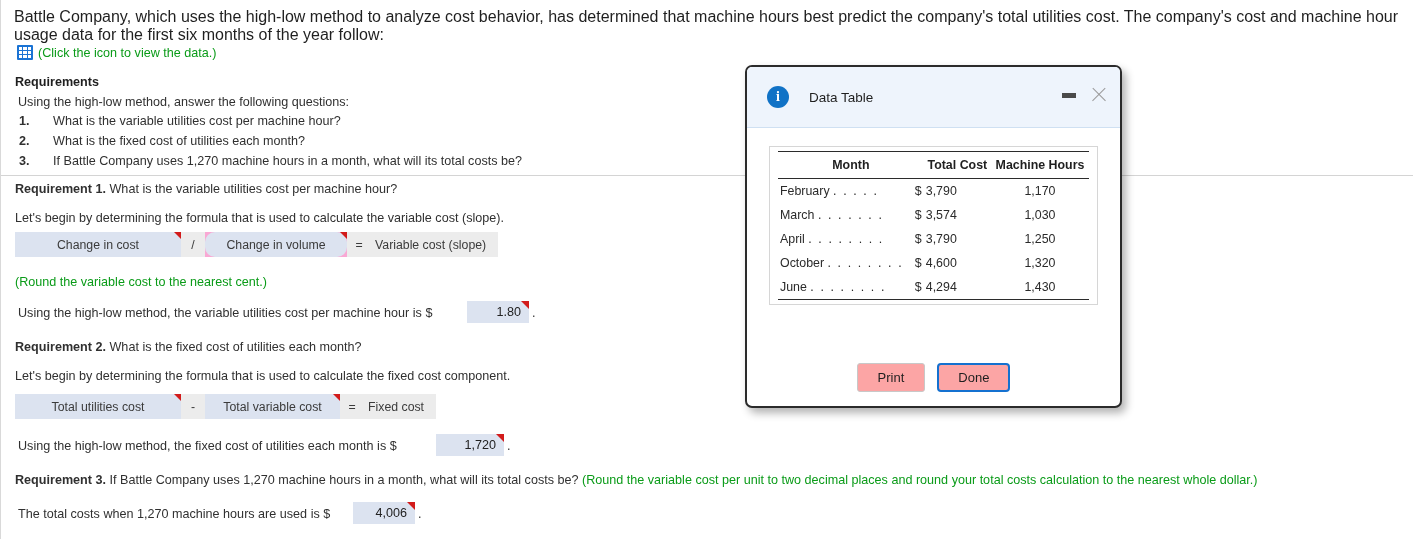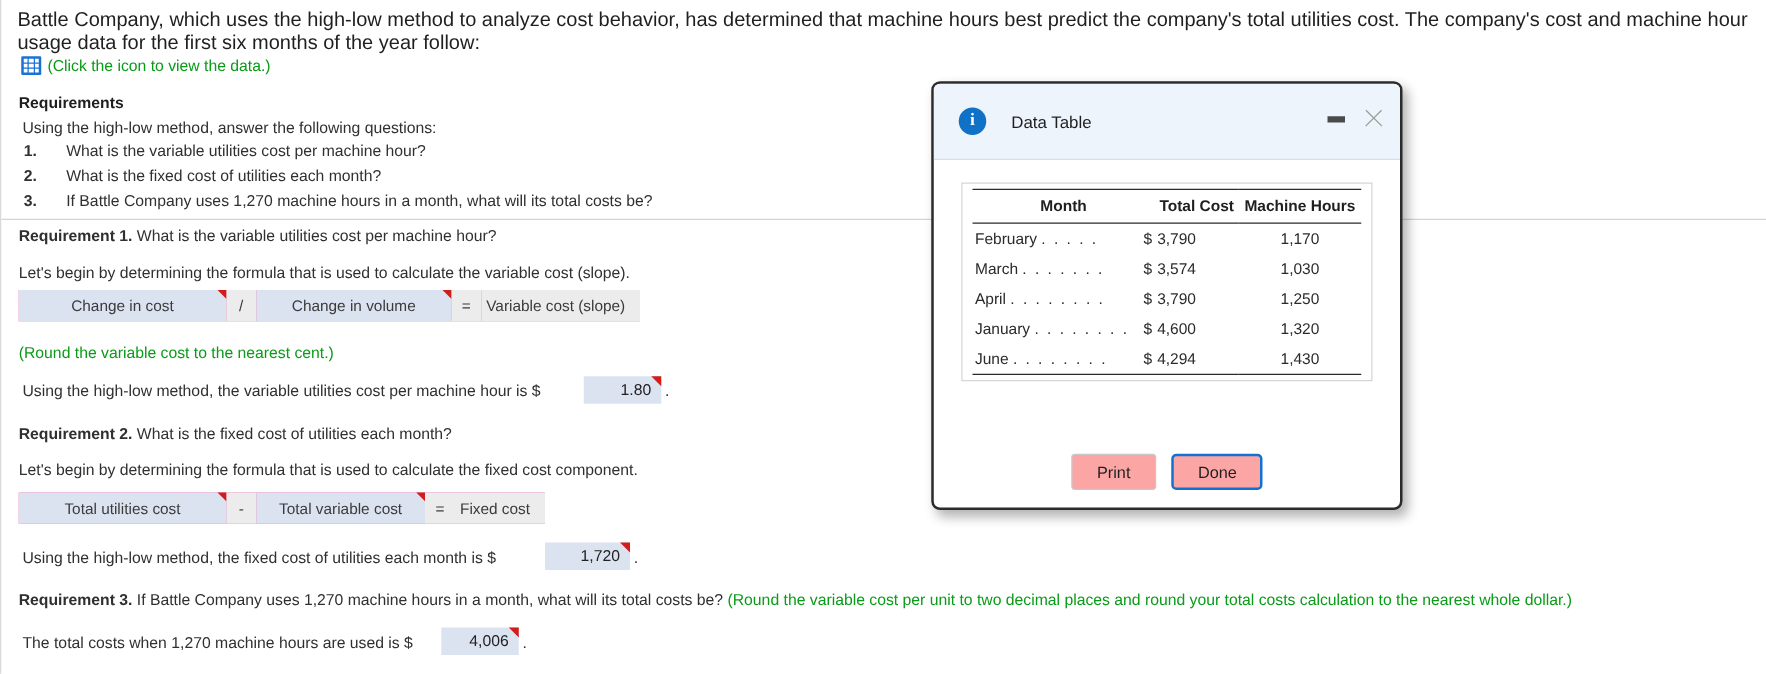--- a/index.html
+++ b/index.html
@@ -74,21 +74,21 @@
   
   .t { position: absolute; font-size: 12.6px; white-space: nowrap; }
   .b { font-weight: bold; }
 
   
   .formula {
     position: absolute;
     height: 25px;
     display: flex;
     align-items: stretch;
-    background: #ec4899;
+    background: #f9a8d4;
     font-size: 12.3px;
   }
   .f-cell {
     position: relative;
     background: #dce3f0;
     display: flex; align-items: center; justify-content: center;
     cursor: pointer;
     color: #3b3b3b;
   }
   .f-cell::after {
@@ -266,21 +266,21 @@
   <span>What is the variable utilities cost per machine hour?</span>
 </div>
 
 <div class="t" style="left:14px; top:211px;">Let's begin by determining the formula that is used to calculate the variable cost (slope).</div>
 
 <div class="formula" style="left:14px; top:232px;">
   <div class="f-cell" style="width:166px;">
     <span>Change in cost</span>
   </div>
   <div class="f-op">/</div>
-  <div class="f-cell" style="width:156px;">
+  <div class="f-cell" style="width:142px;border-radius:10px;">
     <span>Change in volume</span>
   </div>
   <div class="f-op">=</div>
   <div class="f-res">Variable cost (slope)</div>
 </div>
 
 <div class="t green" style="left:14px; top:275px;">(Round the variable cost to the nearest cent.)</div>
 
 <div class="t" style="left:17px; top:306px;">Using the high-low method, the variable utilities cost per machine hour is $</div>
 <div class="ans" style="left:466px; top:301px; width:62px;">1.80</div>
@@ -362,21 +362,21 @@
             <td class="month">
               <span>April</span>
               <span class="dots">. . . . . . . .</span>
             </td>
             <td class="dollar">$</td>
             <td class="cost">3,790</td>
             <td class="hours">1,250</td>
           </tr>
           <tr>
             <td class="month">
-              <span>January</span>
+              <span>October</span>
               <span class="dots">. . . . . . . .</span>
             </td>
             <td class="dollar">$</td>
             <td class="cost">4,600</td>
             <td class="hours">1,320</td>
           </tr>
           <tr>
             <td class="month">
               <span>June</span>
               <span class="dots">. . . . . . . .</span>

